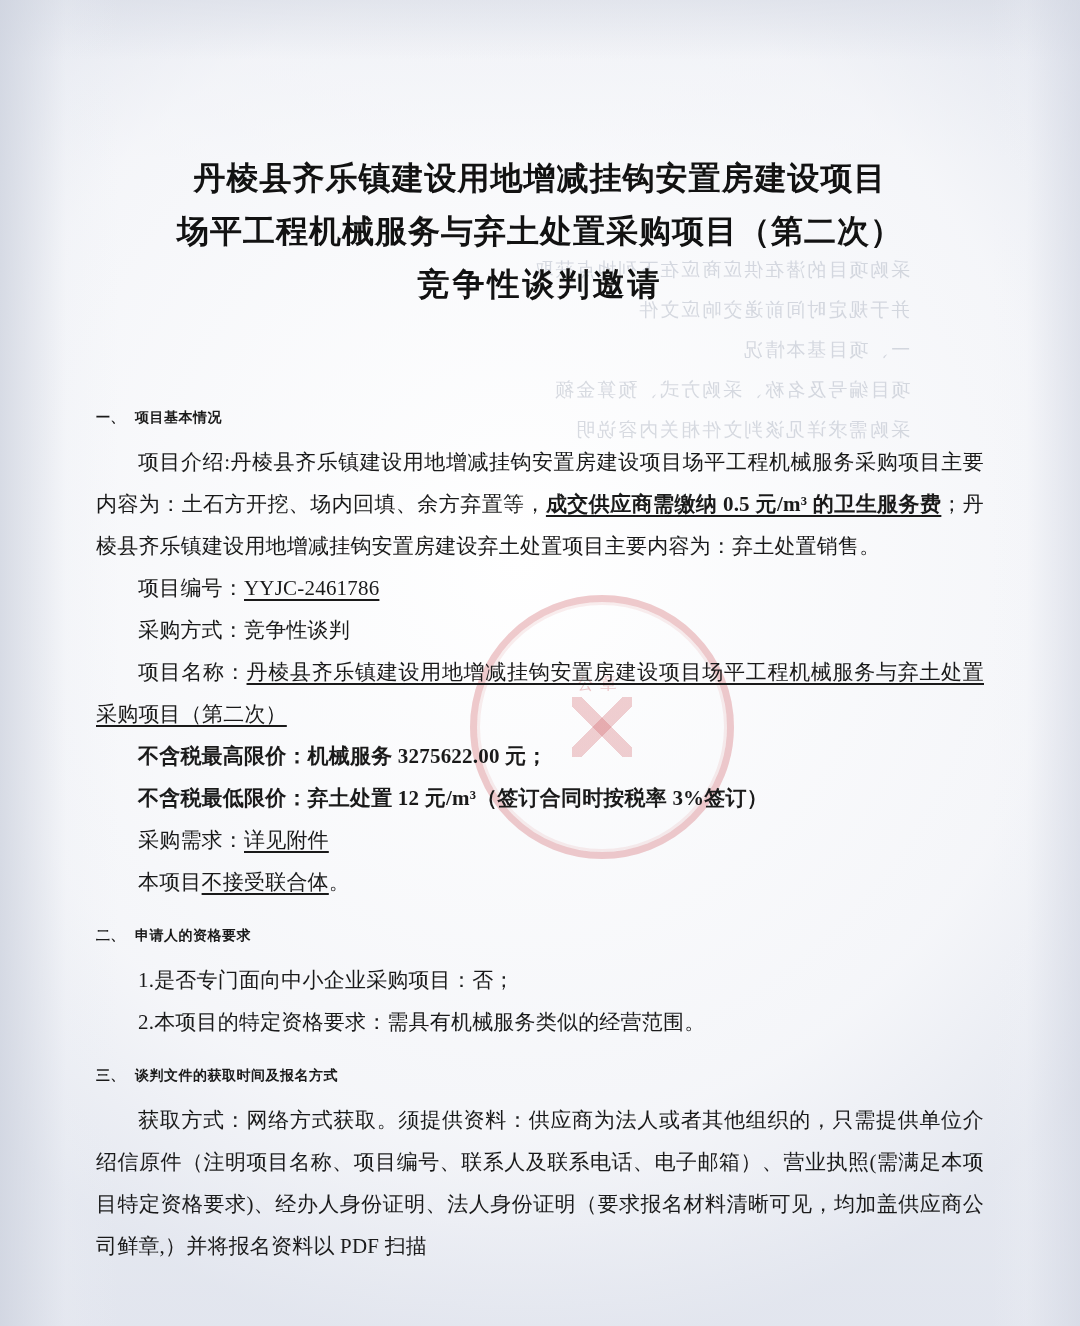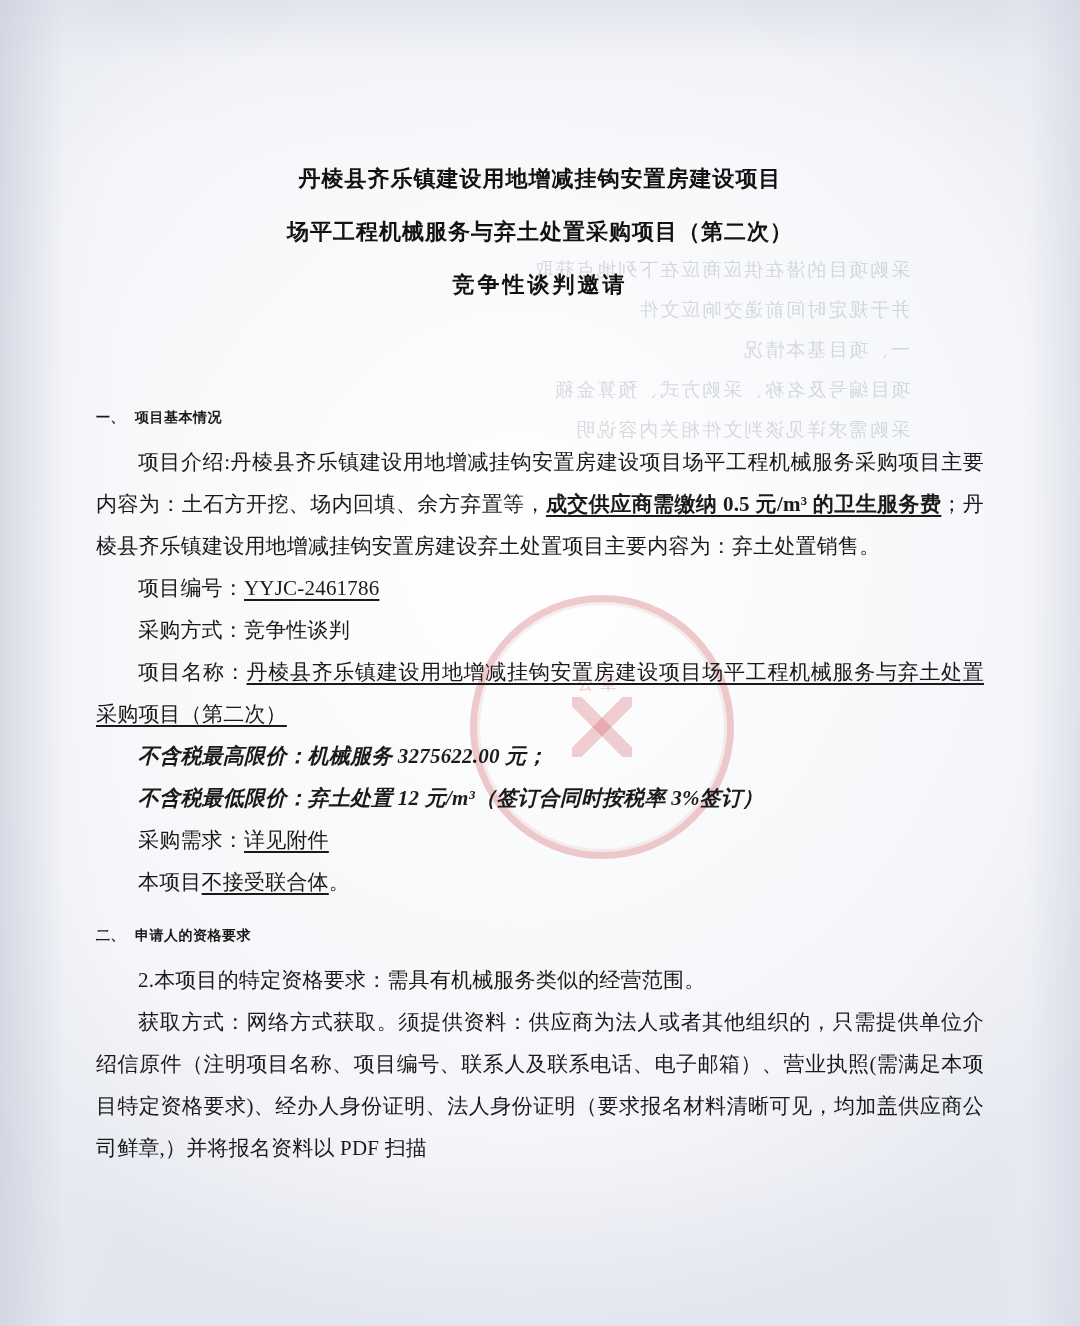--- a/index.html
+++ b/index.html
@@ -97,21 +97,21 @@
     position: relative;
     z-index: 3;
     padding: 0 96px;
   }
 
   h1.doc-title {
     margin: 0;
     padding-top: 152px;
     font-family: "Liberation Serif", "DejaVu Serif", serif;
     font-weight: bold;
-    font-size: 22px;
+    font-size: 32px;
     line-height: 53px;
     text-align: center;
     letter-spacing: 1px;
     color: #121212;
   }
   .title-line { display: block; }
   .title-line.l3 { letter-spacing: 3px; }
 
   .body-block { margin-top: 86px; }
 
@@ -127,21 +127,21 @@
   p.para {
     margin: 0;
     font-size: 21px;
     line-height: 42px;
     text-align: justify;
     text-justify: inter-ideograph;
     letter-spacing: 0.2px;
   }
   p.indent { text-indent: 2em; }
   .u { text-decoration: underline; text-underline-offset: 4px; }
-  .b { font-weight: bold; font-style: italic; }
+  .b { font-weight: bold; }
   .bu { font-weight: bold; text-decoration: underline; text-underline-offset: 4px; }
 </style>
 </head>
 <body>
 
 <div class="page">
   <div class="edge-top"></div>
   <div class="edge-left"></div>
   <div class="edge-right"></div>
 
@@ -199,22 +199,26 @@
       </p>
 
       <p class="para indent">
         <span>本项目</span><span class="u">不接受联合体</span><span>。</span>
       </p>
 
       <div class="section-head">
         <span class="num">二、</span><span>申请人的资格要求</span>
       </div>
 
+      <p class="para indent">1.是否专门面向中小企业采购项目：否；</p>
       <p class="para indent">2.本项目的特定资格要求：需具有机械服务类似的经营范围。</p>
 
+      <div class="section-head">
+        <span class="num">三、</span><span>谈判文件的获取时间及报名方式</span>
+      </div>
 
 
       <p class="para indent">
         <span>获取方式：</span><span>网络方式获取。须提供资料：供应商为法人或者其他组织的，只需提供单位介绍信原件（注明项目名称、项目编号、联系人及联系电话、电子邮箱）、营业执照(需满足本项目特定资格要求)、经办人身份证明、法人身份证明（要求报名材料清晰可见，均加盖供应商公司鲜章,）并将报名资料以 PDF 扫描</span>
       </p>
 
     </div>
   </div>
 </div>
 

